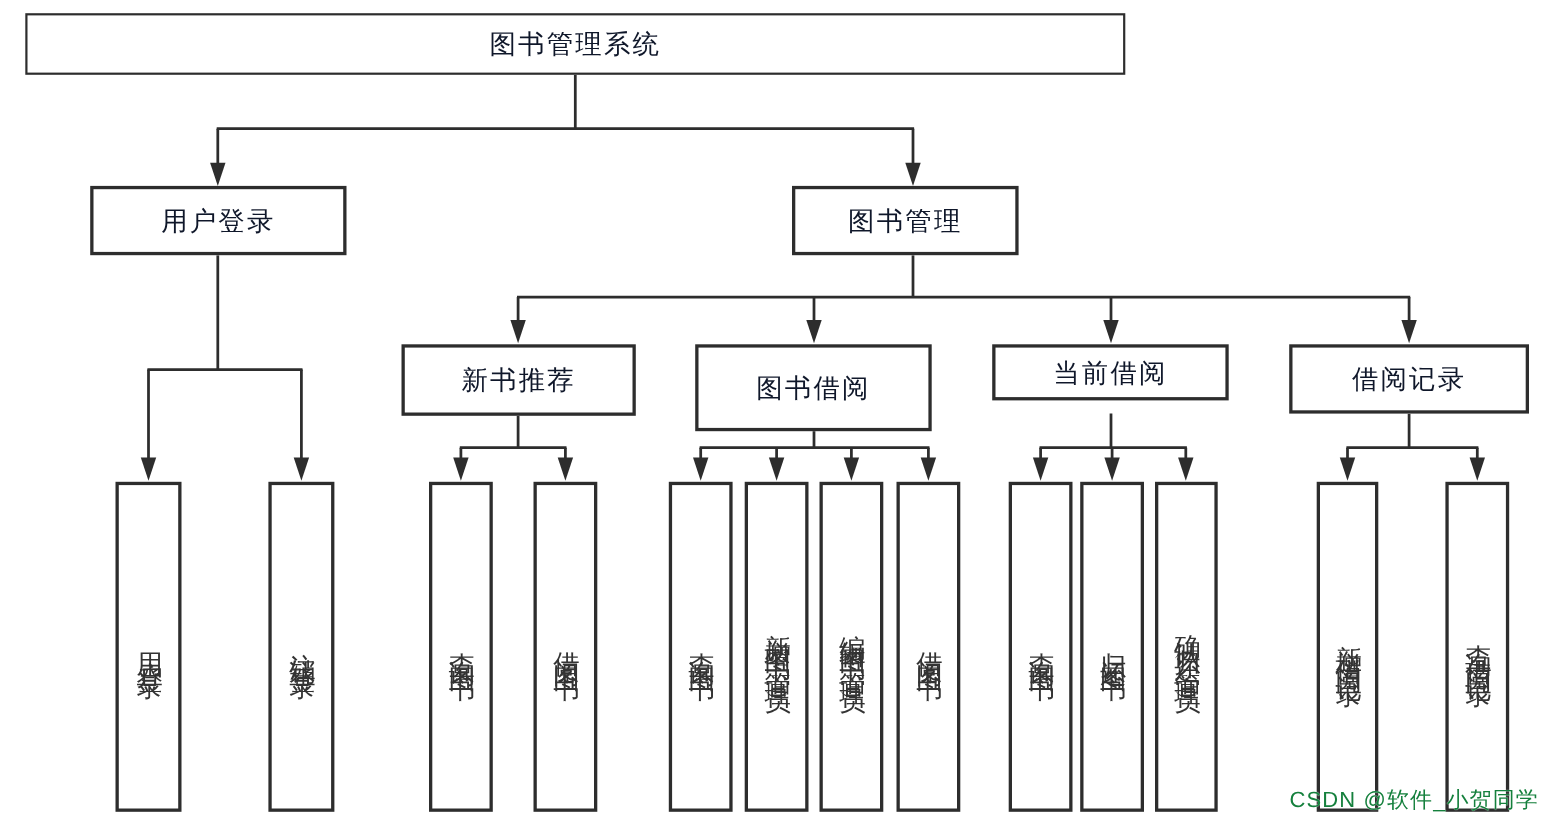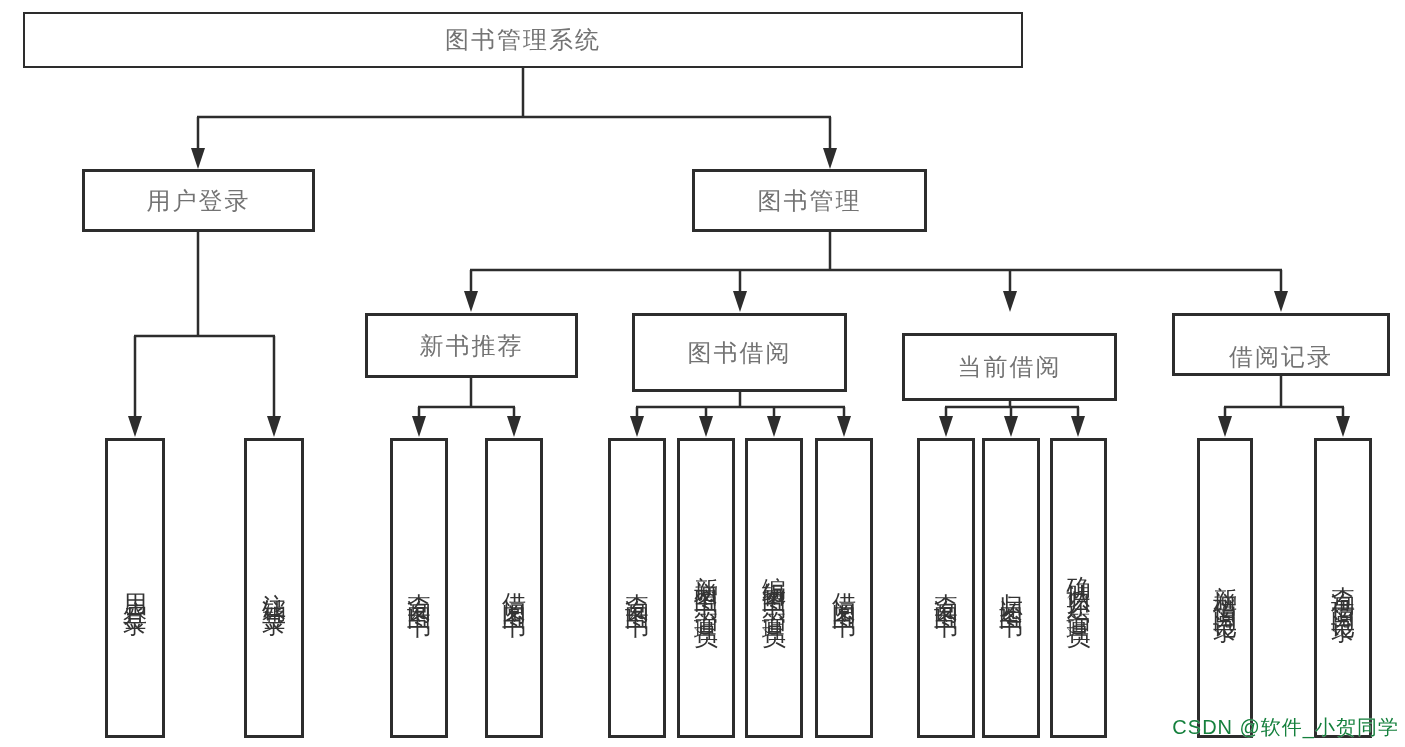--- a/index.html
+++ b/index.html
@@ -17,21 +17,21 @@
     border:3px solid #2d2d2d;
     background:#ffffff;
     display:flex;align-items:center;justify-content:center;
     color:#333333;
   }
   .node.root{border-width:2px;}
   .hlabel{
     font-size:24px;
     letter-spacing:2px;
     white-space:nowrap;
-    color:#737373;
+    color:#0f172a;
     font-family:Liberation Mono, monospace;
   }
   .vnode .vlabel{
     writing-mode:vertical-rl;
     text-orientation:mixed;
     font-size:24px;
     letter-spacing:7px;
     line-height:1;
     color:#333333;
     white-space:nowrap;
@@ -108,34 +108,34 @@
     </g>
   </svg>
 
   <div class="node root" style="left:23px;top:12px;width:1000px;height:56px;">
     <span class="hlabel">图书管理系统</span>
   </div>
 
   <div class="node" style="left:82px;top:169px;width:233px;height:63px;">
     <span class="hlabel">用户登录</span>
   </div>
-  <div class="node" style="left:692px;top:169px;width:235px;height:63px;">
+  <div class="node" style="left:720px;top:169px;width:206px;height:63px;">
     <span class="hlabel">图书管理</span>
   </div>
 
   <div class="node" style="left:365px;top:313px;width:213px;height:65px;">
     <span class="hlabel">新书推荐</span>
   </div>
   <div class="node" style="left:632px;top:313px;width:215px;height:79px;">
     <span class="hlabel">图书借阅</span>
   </div>
-  <div class="node" style="left:902px;top:313px;width:215px;height:68px;margin-top:20px;">
+  <div class="node" style="left:902px;top:313px;width:215px;height:51px;">
     <span class="hlabel">当前借阅</span>
   </div>
-  <div class="node" style="left:1172px;top:313px;width:218px;height:63px;align-items:flex-end;">
+  <div class="node" style="left:1172px;top:313px;width:218px;height:63px;">
     <span class="hlabel">借阅记录</span>
   </div>
 
   <div class="node vnode" style="left:105px;top:438px;width:60px;height:300px;">
     <span class="vlabel">用户登录</span>
   </div>
   <div class="node vnode" style="left:244px;top:438px;width:60px;height:300px;">
     <span class="vlabel">注销登录</span>
   </div>
 

